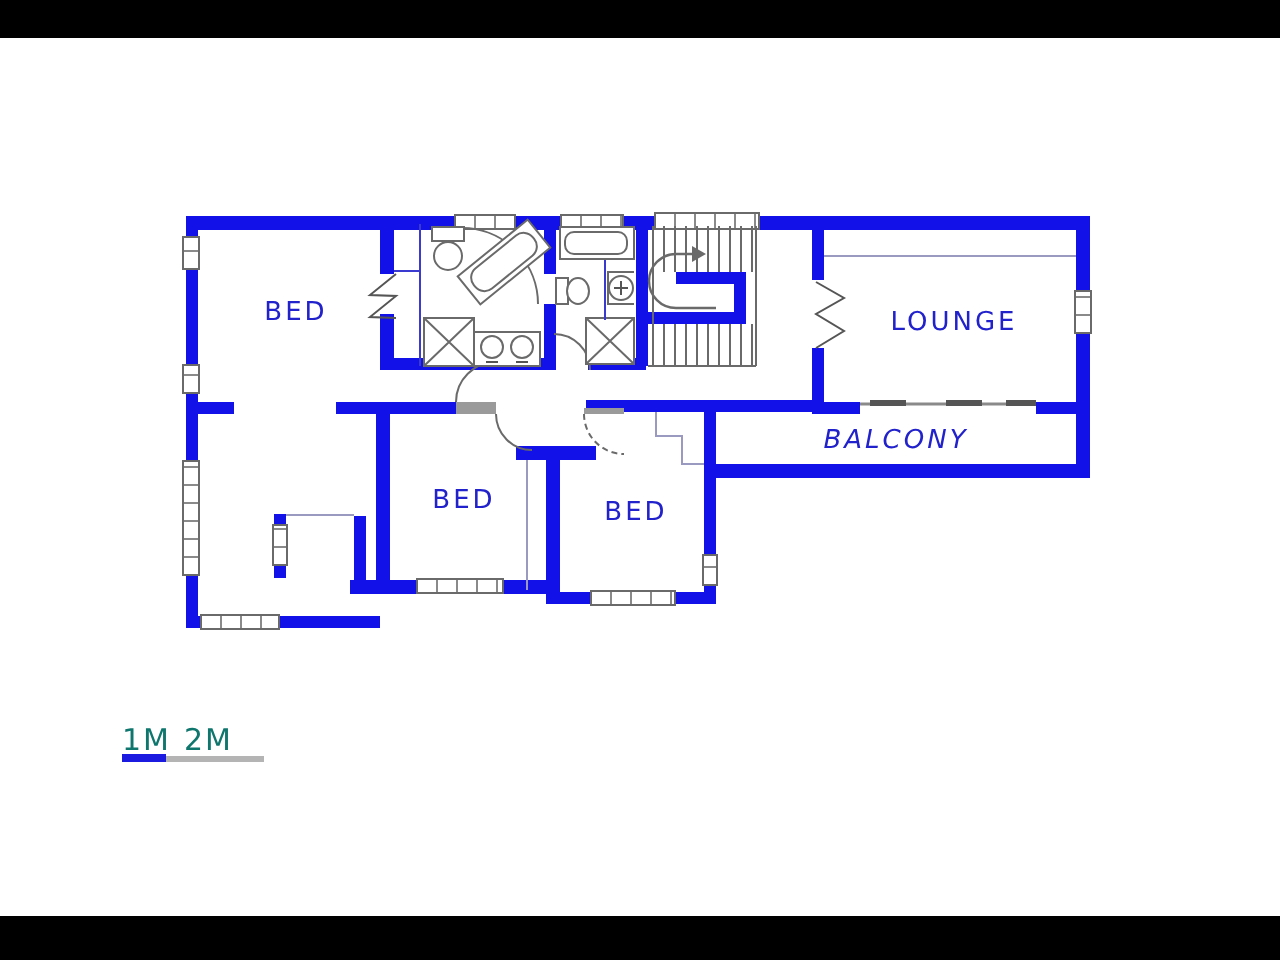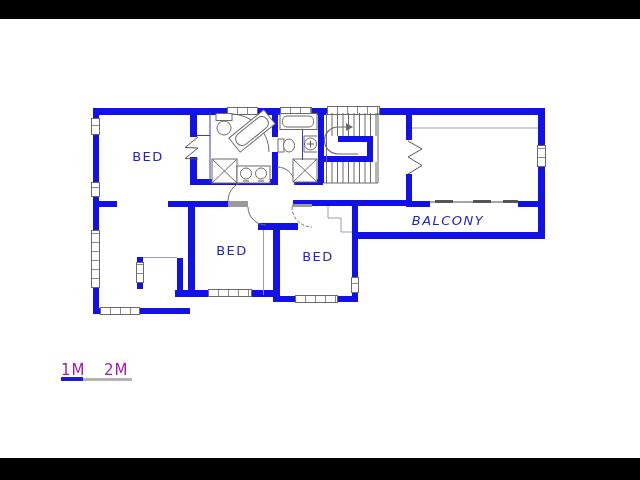--- a/index.html
+++ b/index.html
@@ -7,21 +7,21 @@
          font-family:"DejaVu Sans","Liberation Sans",sans-serif;}
   .bar{position:absolute;left:0;width:640px;background:#000;}
   .wall{position:absolute;background:#1111e8;}
   .capgray{position:absolute;background:#9a9a9a;}
   .window{position:absolute;background:#fff;border:1px solid #6a6a6a;box-sizing:border-box;}
   .window.h{background-image:repeating-linear-gradient(90deg,#fff 0,#fff 9px,#8a8a8a 9px,#8a8a8a 10px);}
   .window.v{background-image:repeating-linear-gradient(0deg,#fff 0,#fff 8px,#8a8a8a 8px,#8a8a8a 9px);}
   .roomlabel{position:absolute;color:#2222cc;font-size:13px;letter-spacing:1.5px;
              text-align:center;white-space:nowrap;}
   #svglayer{position:absolute;left:0;top:0;pointer-events:none;}
-  .scalebar-text{position:absolute;color:#a21caf;font-size:15px;letter-spacing:1px;}
+  .scalebar-text{position:absolute;color:#0f766e;font-size:15px;letter-spacing:1px;}
   .scaleseg{position:absolute;}
 </style>
 </head>
 <body>
 
 <div id="stage">
 
   <div class="bar" style="top:0;height:19px;"></div>
   <div class="bar" style="top:458px;height:22px;"></div>
 
@@ -163,20 +163,21 @@
       <path d="M412,128 H538"></path>
       <path d="M143,257.5 H177"></path>
       <path d="M263.5,230 V295"></path>
       <polyline points="328,206 328,218 341,218 341,232 352,232"></polyline>
     </g>
   </svg>
 
   <div class="roomlabel" style="left:118px;top:149px;width:60px;">BED</div>
   <div class="roomlabel" style="left:202px;top:243px;width:60px;">BED</div>
   <div class="roomlabel" style="left:288px;top:249px;width:60px;">BED</div>
+  <div class="roomlabel" style="left:432px;top:154px;width:90px;">LOUNGE</div>
   <div class="roomlabel" style="left:403px;top:213px;width:90px;font-style:italic;">BALCONY</div>
 
   <div class="scalebar-text" style="left:61px;top:361px;">1M</div>
-  <div class="scalebar-text" style="left:92px;top:361px;margin-left:12px;">2M</div>
+  <div class="scalebar-text" style="left:92px;top:361px;">2M</div>
   <div class="scaleseg" style="left:61px;top:377px;width:22px;height:4px;background:#1a1ae0;"></div>
   <div class="scaleseg" style="left:83px;top:377.5px;width:49px;height:3px;background:#b4b4b4;"></div>
 
 </div>
 
 </body></html>

